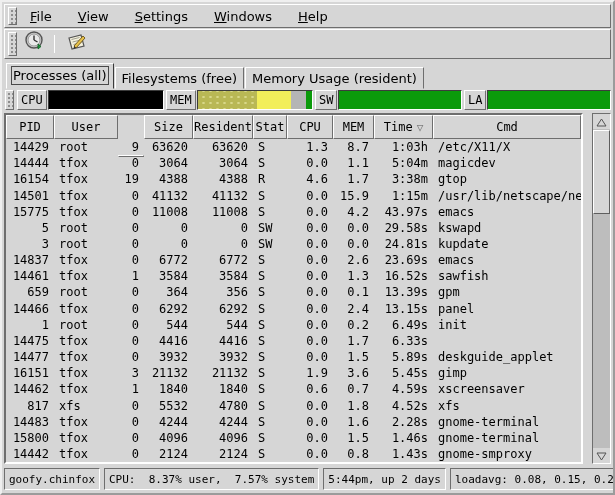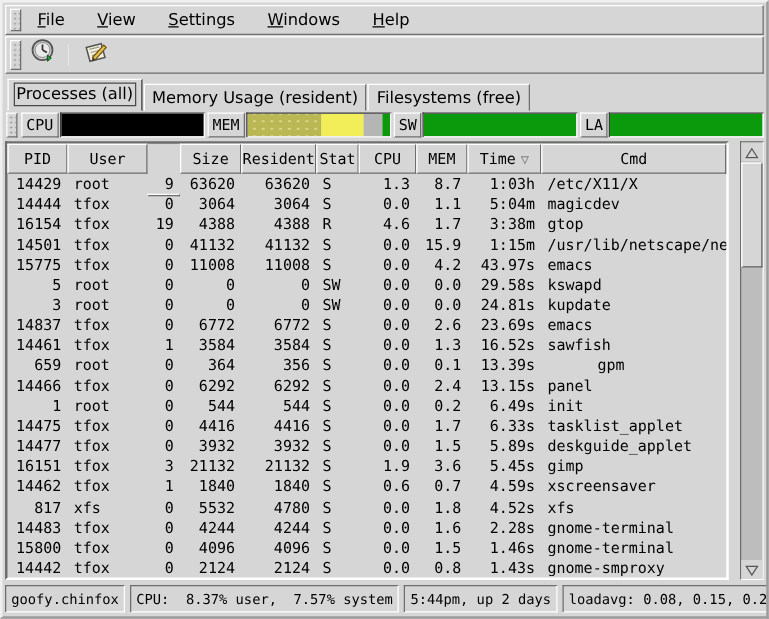--- a/index.html
+++ b/index.html
@@ -112,22 +112,22 @@
           <path d="M7.5 9.5 L15.5 7.5 M8.5 12 L16.5 10 M9.5 14.5 L17.5 12.5" stroke="#9a9a8a" stroke-width="0.9"></path>
           <path d="M10 16 L19 6 L21 8 L12 18 Z" fill="#e8c24a" stroke="#6b541a" stroke-width="0.9"></path>
           <path d="M10 16 L12 18 L9.5 18.7 Z" fill="#333"></path>
         </svg>
       </span>
     </div>
   </div>
 
   <div class="tabs" id="tabs">
       <div class="tab active"><span class="tab-label">Processes (all)</span></div>
+      <div class="tab"><span class="tab-label">Filesystems (free)</span></div>
       <div class="tab"><span class="tab-label">Memory Usage (resident)</span></div>
-      <div class="tab"><span class="tab-label">Filesystems (free)</span></div>
     </div>
 
   <div class="monitors">
     <div class="grip"></div>
     <div id="monitors" style="display:flex;flex:1;align-items:center;gap:2px;">
         <div class="monitor">
           <div class="monitor-label">CPU</div>
           <div class="monitor-bar">
             <div class="seg" style="width: 100%; background: rgb(0, 0, 0);"></div>
           </div>
@@ -282,21 +282,21 @@
           <div class="trow">
             <div class="tcell ar" style="flex: 0 0 48px;">659</div>
             <div class="tcell al" style="flex: 0 0 64px;">root</div>
             <div class="tcell ar" style="flex: 0 0 26px;">0</div>
             <div class="tcell ar" style="flex: 0 0 49px; text-align: right;">364</div>
             <div class="tcell ar" style="flex: 0 0 60px;">356</div>
             <div class="tcell al" style="flex: 0 0 34px;">S</div>
             <div class="tcell ar" style="flex: 0 0 46px;">0.0</div>
             <div class="tcell ar" style="flex: 0 0 41px;">0.1</div>
             <div class="tcell ar" style="flex: 0 0 59px;">13.39s</div>
-            <div class="tcell al" style="flex: 1 1 0%; margin-left: 40px;">gpm</div>
+            <div class="tcell al" style="flex: 1 1 0%;">gpm</div>
           </div>
           <div class="trow">
             <div class="tcell ar" style="flex: 0 0 48px;">14466</div>
             <div class="tcell al" style="flex: 0 0 64px;">tfox</div>
             <div class="tcell ar" style="flex: 0 0 26px;">0</div>
             <div class="tcell ar" style="flex: 0 0 49px;">6292</div>
             <div class="tcell ar" style="flex: 0 0 60px;">6292</div>
             <div class="tcell al" style="flex: 0 0 34px;">S</div>
             <div class="tcell ar" style="flex: 0 0 46px;">0.0</div>
             <div class="tcell ar" style="flex: 0 0 41px;">2.4</div>
@@ -318,21 +318,20 @@
           <div class="trow">
             <div class="tcell ar" style="flex: 0 0 48px;">14475</div>
             <div class="tcell al" style="flex: 0 0 64px;">tfox</div>
             <div class="tcell ar" style="flex: 0 0 26px;">0</div>
             <div class="tcell ar" style="flex: 0 0 49px;">4416</div>
             <div class="tcell ar" style="flex: 0 0 60px;">4416</div>
             <div class="tcell al" style="flex: 0 0 34px;">S</div>
             <div class="tcell ar" style="flex: 0 0 46px;">0.0</div>
             <div class="tcell ar" style="flex: 0 0 41px;">1.7</div>
             <div class="tcell ar" style="flex: 0 0 59px;">6.33s</div>
-            <div class="tcell al" style="flex: 1 1 0%;">tasklist_applet</div>
           </div>
           <div class="trow">
             <div class="tcell ar" style="flex: 0 0 48px;">14477</div>
             <div class="tcell al" style="flex: 0 0 64px;">tfox</div>
             <div class="tcell ar" style="flex: 0 0 26px;">0</div>
             <div class="tcell ar" style="flex: 0 0 49px;">3932</div>
             <div class="tcell ar" style="flex: 0 0 60px;">3932</div>
             <div class="tcell al" style="flex: 0 0 34px;">S</div>
             <div class="tcell ar" style="flex: 0 0 46px;">0.0</div>
             <div class="tcell ar" style="flex: 0 0 41px;">1.5</div>

